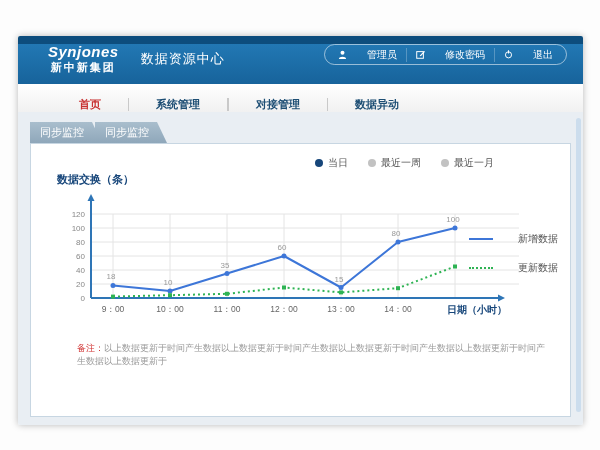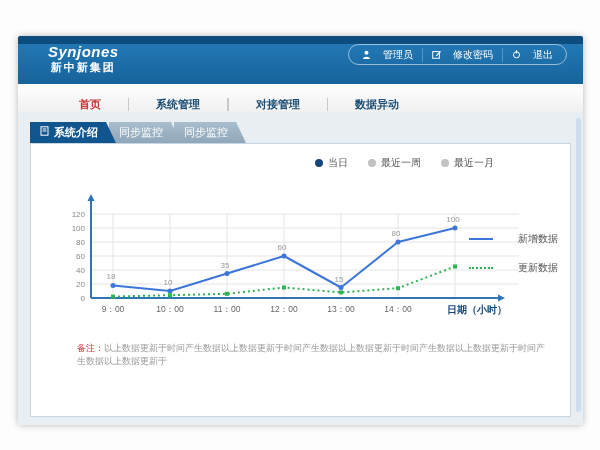--- a/index.html
+++ b/index.html
@@ -9,21 +9,21 @@
             background:#fff; box-shadow:0 0 7px rgba(0,0,0,.28); border-radius:2px; overflow:hidden; }
   
   .topstrip { height:8px; background:#0d4d7d; }
   .header { height:40px; background:linear-gradient(#2278b4,#17639b); display:flex; align-items:flex-start; }
   .logo { margin-left:30px; text-align:center; color:#fff; line-height:1.1; }
   .logo .l1 { font-size:15px; font-weight:bold; font-style:italic; letter-spacing:.5px; }
   .logo .l2 { font-size:11px; font-weight:bold; letter-spacing:2px; }
   .apptitle { margin-left:22px; color:#fff; font-size:13px; letter-spacing:1px; padding-top:6px; }
   .usermenu { margin-left:auto; margin-right:16px; display:flex; align-items:center; gap:0;
               border:1px solid rgba(255,255,255,.55); border-radius:11px; height:21px; padding:0 4px; }
-  .ubtn { display:flex; align-items:center; gap:12px; color:#fff; font-size:10px; padding:0 9px;
+  .ubtn { display:flex; align-items:center; gap:20px; color:#fff; font-size:10px; padding:0 9px;
           background:none; border:none; cursor:pointer; font-family:inherit; }
   .ubtn + .ubtn { border-left:1px solid rgba(255,255,255,.25); }
   .ubtn svg { display:block; }
   
   .nav { height:41px; background:linear-gradient(#ffffff,#ebebeb); border-bottom:1px solid #d2d2d2;
          display:flex; align-items:center; padding-left:34px; }
   .nav-item { font-size:11px; font-weight:bold; color:#1d4e74; padding:0 27px; cursor:pointer;
               background:none; border:none; font-family:inherit; }
   .nav-item.active { color:#c83232; }
   .nav-sep { width:1px; height:13px; background:#c9c9c9; }
@@ -62,20 +62,21 @@
 
 <div class="window">
 
   <div class="topstrip"></div>
 
   <div class="header">
     <div class="logo">
       <div class="l1">Synjones</div>
       <div class="l2">新中新集团</div>
     </div>
+    <div class="apptitle">数据资源中心</div>
     <div class="usermenu">
       <button class="ubtn">
         <span>
           <svg width="9" height="9" viewBox="0 0 10 10">
               <circle cx="5" cy="3" r="2.2" fill="#fff"></circle>
               <path d="M1 10 C1 6.8 9 6.8 9 10 Z" fill="#fff"></path>
             </svg>
         </span>
         <span>管理员</span>
       </button>
@@ -106,30 +107,20 @@
     <button class="nav-item">系统管理</button>
     <span class="nav-sep"></span>
     <span class="nav-sep"></span>
     <button class="nav-item">对接管理</button>
     <span class="nav-sep"></span>
     <button class="nav-item">数据异动</button>
   </div>
 
   <div class="content">
     <div class="tabs">
-      <button class="tab active">
-        <span>
-          <svg width="9" height="10" viewBox="0 0 9 10">
-              <rect x="1" y="0.8" width="7" height="8.4" fill="none" stroke="#fff" stroke-width="1"></rect>
-              <line x1="2.6" y1="3" x2="6.4" y2="3" stroke="#fff"></line>
-              <line x1="2.6" y1="5" x2="6.4" y2="5" stroke="#fff"></line>
-            </svg>
-        </span>
-        <span>系统介绍</span>
-      </button>
       <button class="tab inactive">
         <span>同步监控</span>
       </button>
       <button class="tab inactive">
         <span>同步监控</span>
       </button>
     </div>
 
     <div class="panel">
       <div class="filters">
@@ -140,20 +131,21 @@
         <button class="radio">
           <span class="dot off"></span>
           <span>最近一周</span>
         </button>
         <button class="radio">
           <span class="dot off"></span>
           <span>最近一月</span>
         </button>
       </div>
 
+      <div class="ylabel">数据交换（条）</div>
 
       <div class="chartbox">
         <svg id="chart" width="478" height="130" viewBox="0 0 478 130">
             <line x1="44" y1="92" x2="472" y2="92" stroke="#e4e4e4" stroke-width="1"></line>
             <line x1="44" y1="78" x2="472" y2="78" stroke="#e4e4e4" stroke-width="1"></line>
             <line x1="44" y1="64" x2="472" y2="64" stroke="#e4e4e4" stroke-width="1"></line>
             <line x1="44" y1="50" x2="472" y2="50" stroke="#e4e4e4" stroke-width="1"></line>
             <line x1="44" y1="36" x2="472" y2="36" stroke="#e4e4e4" stroke-width="1"></line>
             <line x1="44" y1="22" x2="472" y2="22" stroke="#e4e4e4" stroke-width="1"></line>
             <line x1="66" y1="22" x2="66" y2="106" stroke="#e4e4e4" stroke-width="1"></line>

